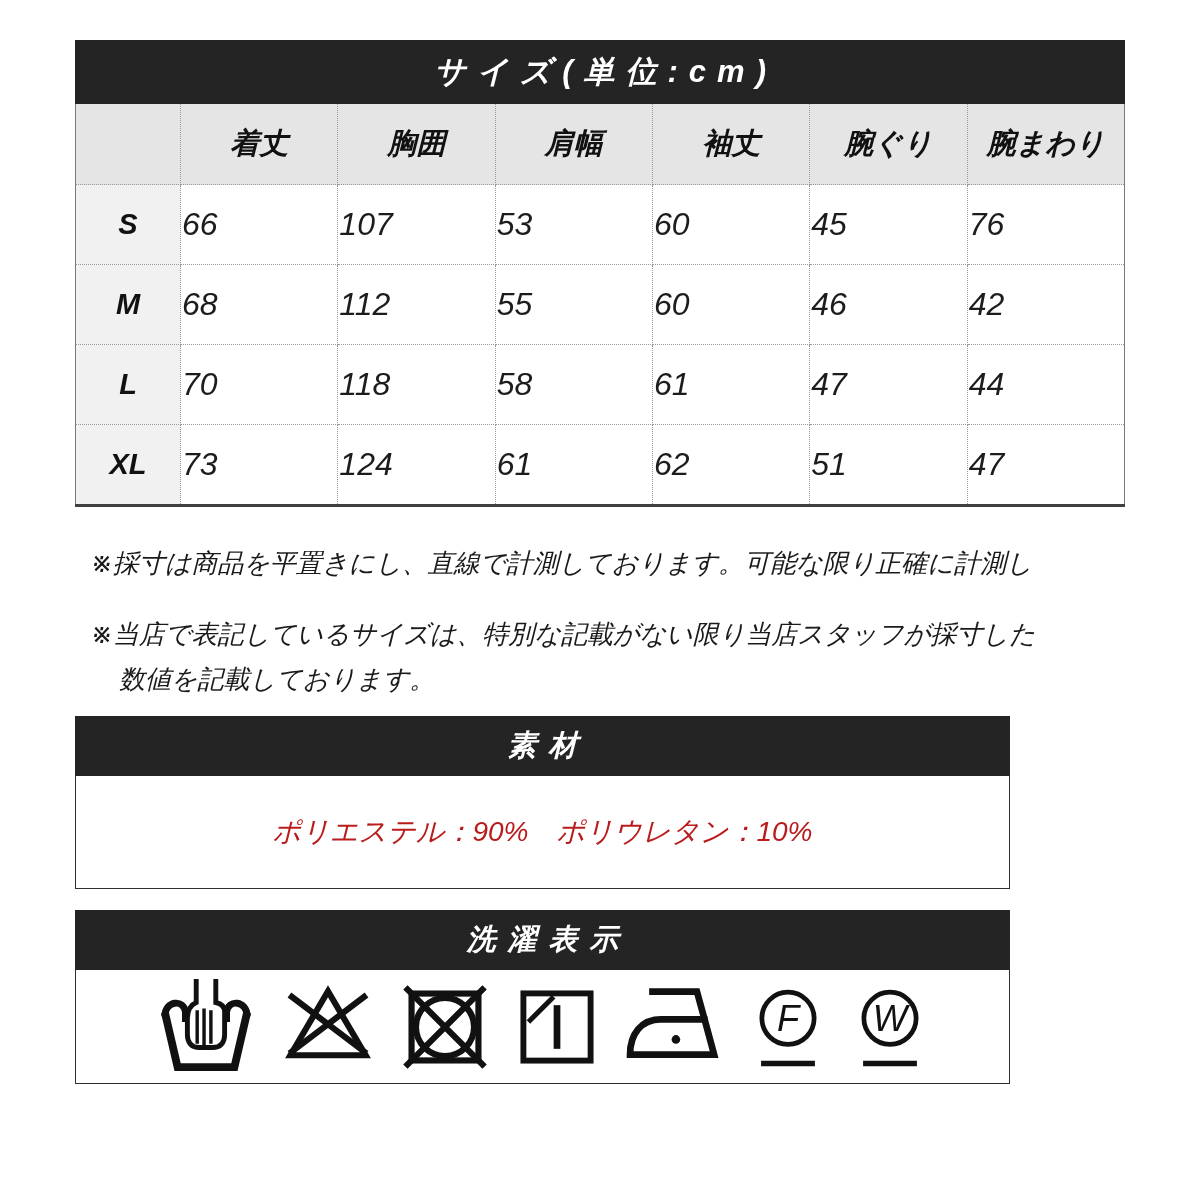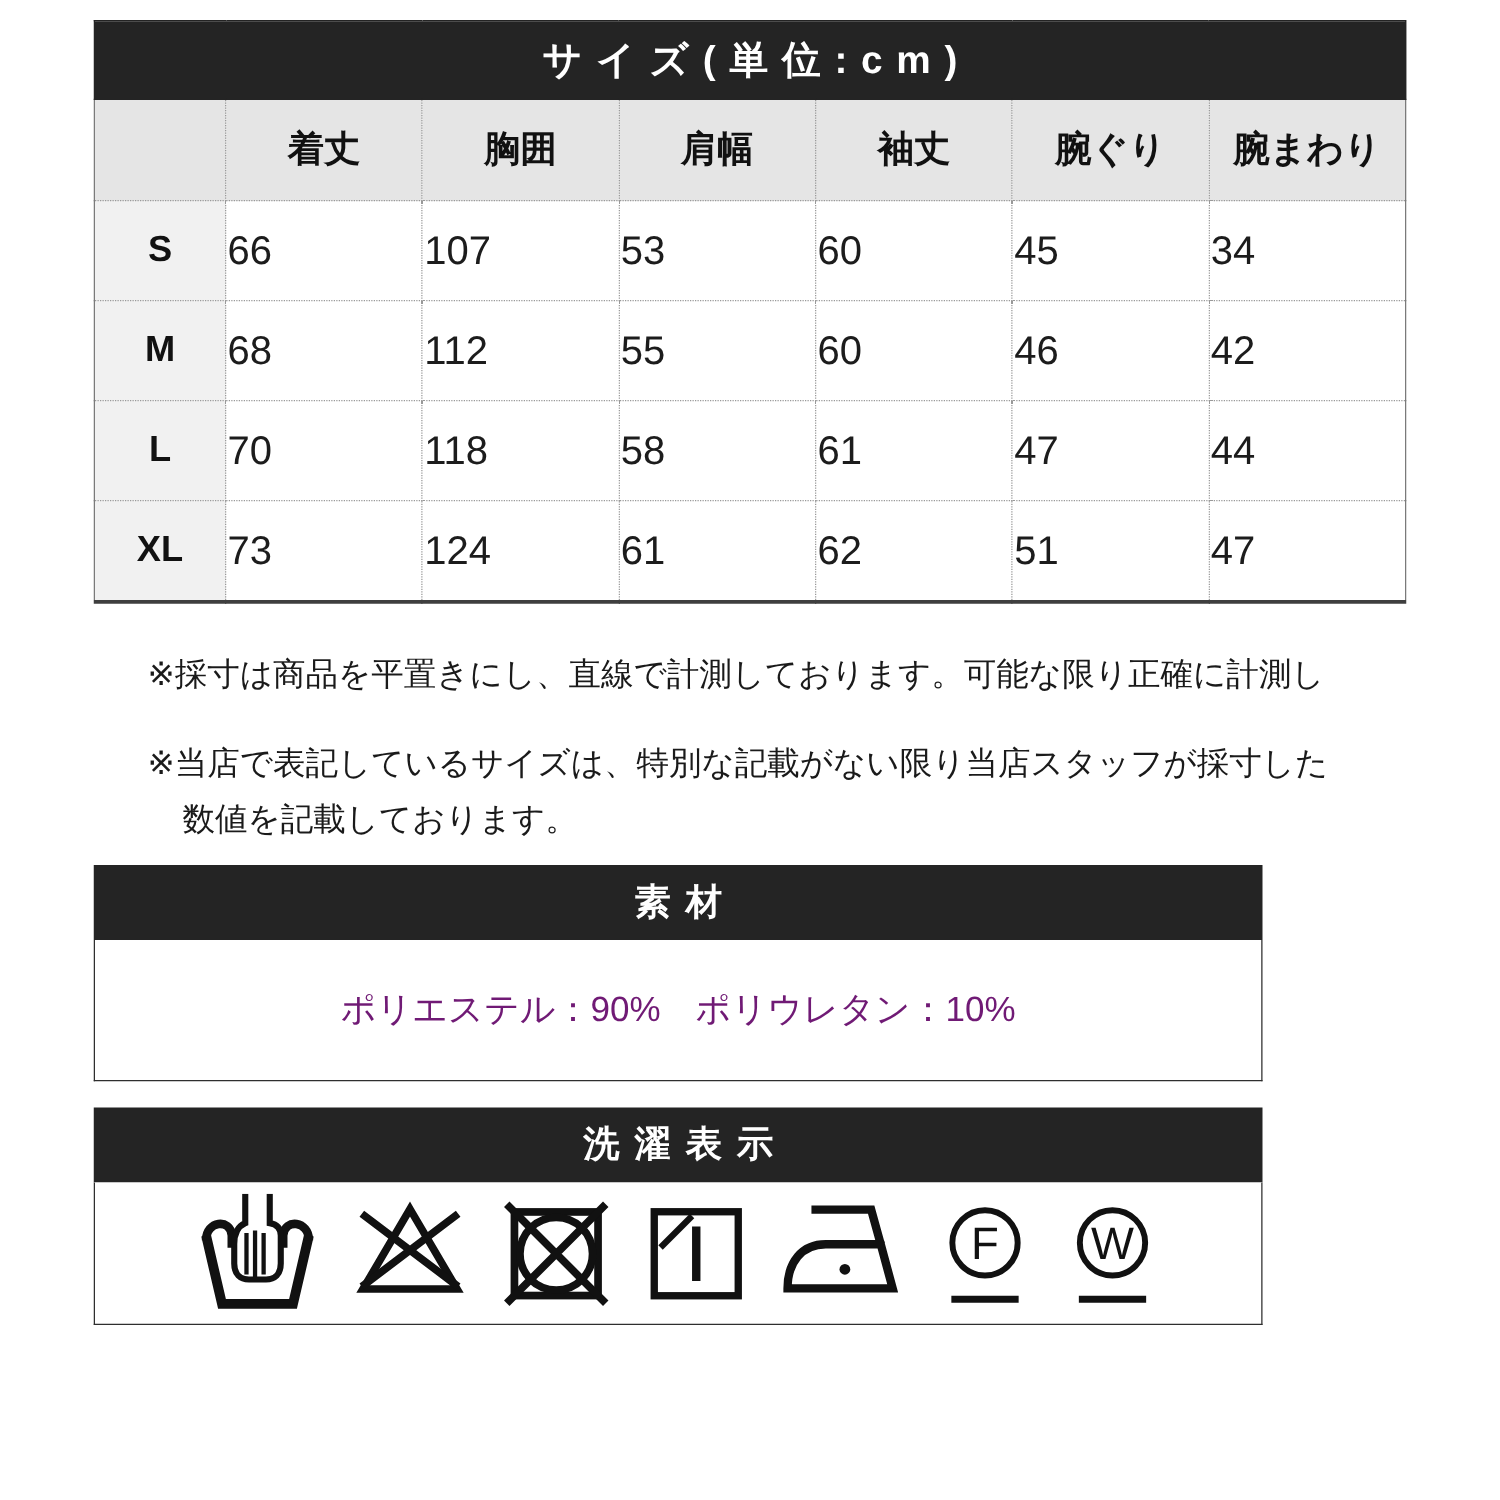--- a/index.html
+++ b/index.html
@@ -8,21 +8,22 @@
     background: #ffffff;
     width: 1200px;
     height: 1200px;
     overflow: hidden;
     font-family: "Liberation Sans", "DejaVu Sans", sans-serif;
     color: #111;
   }
   .sheet {
     width: 1050px;
     margin: 0 auto;
-    padding-top: 16px;
+    padding-top: 40px;
+    font-style: italic;
   }
 
   
   table.size-table {
     width: 1050px;
     border-collapse: collapse;
     table-layout: fixed;
     border: 1px solid #7a7a7a;
     border-bottom: 3px solid #3f3f3f;
   }
@@ -58,21 +59,21 @@
     background: #fff;
     font-size: 32px;
     font-weight: 400;
     text-align: left;
     border: 1px dotted #999;
     color: #1c1c1c;
   }
 
   
   .note {
-    margin-left: 43px;
+    margin-left: 16px;
     font-size: 26px;
     line-height: 45px;
     color: #1a1a1a;
   }
   .note-1 { margin-top: 34px; }
   .note-2 { margin-top: 26px; }
   .note-line { padding-left: 28px; }
   .note-line:first-child { padding-left: 0; }
 
   
@@ -92,21 +93,21 @@
     text-indent: 12px;
   }
   .section-body {
     border: 1px solid #2e2e2e;
     border-top: none;
     background: #fff;
     display: flex;
     align-items: center;
     justify-content: center;
   }
-  .material-body { height: 112px; font-size: 28px; color: #701a75; }
+  .material-body { height: 112px; font-size: 28px; color: #b91c1c; }
   .laundry-body {
     height: 113px;
     justify-content: space-evenly;
     padding: 0 55px;
   }
   .laundry-body svg { display: block; }
   .icon-stroke { stroke: #111; fill: none; }
   .care-letter {
     font-family: "Liberation Sans", "DejaVu Sans", sans-serif;
     font-size: 46px;
@@ -143,21 +144,21 @@
       </tr>
     </thead>
     <tbody>
       <tr>
         <th class="row-label">S</th>
         <td>66</td>
         <td>107</td>
         <td>53</td>
         <td>60</td>
         <td>45</td>
-        <td>34</td>
+        <td>76</td>
       </tr>
       <tr>
         <th class="row-label">M</th>
         <td>68</td>
         <td>112</td>
         <td>55</td>
         <td>60</td>
         <td>46</td>
         <td>42</td>
       </tr>

